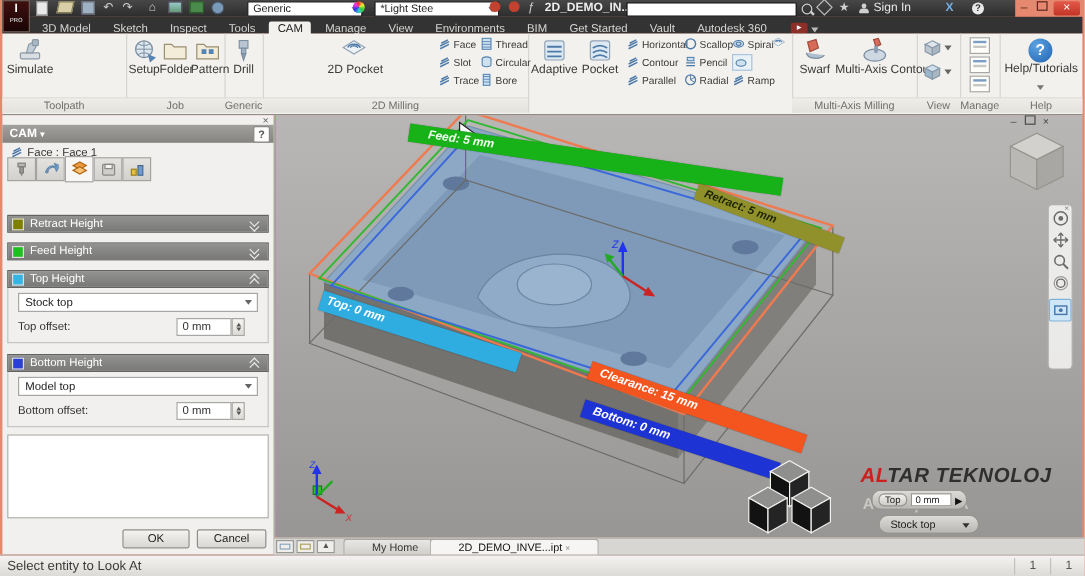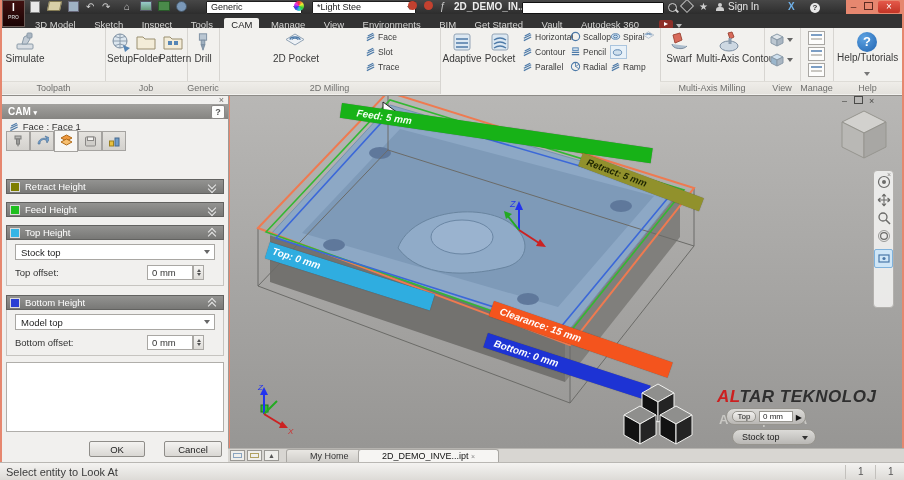--- a/index.html
+++ b/index.html
@@ -274,20 +274,34 @@
         <div class="sm"><svg width="11" height="11" viewBox="0 0 12 12">
               <use href="#opm"></use>
             </svg><span>Face</span></div>
         <div class="sm"><svg width="11" height="11" viewBox="0 0 12 12">
               <use href="#opm"></use>
             </svg><span>Slot</span></div>
         <div class="sm"><svg width="11" height="11" viewBox="0 0 12 12">
               <use href="#opm"></use>
             </svg><span>Trace</span></div>
       </div>
+      <div class="smcol" style="left:181px">
+        <div class="sm"><svg width="11" height="11" viewBox="0 0 12 12">
+              <rect x="2" y="1" width="8" height="10" fill="#cfe0ee" stroke="#5585b5"></rect>
+              <path d="M2,4 h8 M2,6.5 h8 M2,9 h8" stroke="#5585b5" stroke-width="0.8"></path>
+            </svg><span>Thread</span></div>
+        <div class="sm"><svg width="11" height="11" viewBox="0 0 12 12">
+              <ellipse cx="6" cy="3.5" rx="4" ry="2" fill="#cfe0ee" stroke="#5585b5"></ellipse>
+              <path d="M2,3.5 v5 a4,2 0 0 0 8,0 v-5" fill="#cfe0ee" stroke="#5585b5"></path>
+            </svg><span>Circular</span></div>
+        <div class="sm"><svg width="11" height="11" viewBox="0 0 12 12">
+              <rect x="3" y="1" width="6" height="10" fill="#cfe0ee" stroke="#5585b5"></rect>
+              <path d="M3,3 h6 M3,5.5 h6 M3,8 h6" stroke="#5585b5" stroke-width="0.8"></path>
+            </svg><span>Bore</span></div>
+      </div>
       <div class="glabel">2D Milling</div>
     </div>
 
     <div class="rgroup" style="left:438px;width:220px">
       <div class="bb" style="left:2px;width:40px">
         <svg width="22" height="22" viewBox="0 0 22 22">
             <rect x="3" y="3" width="16" height="16" rx="2" fill="#dce8f2" stroke="#93a4b5"></rect>
             <path d="M5,8 h12 M5,12 h12 M5,16 h12" stroke="#4d7aa8" stroke-width="1.6"></path>
           </svg>
         <span class="bl">Adaptive</span>
@@ -482,21 +496,21 @@
     <div class="secbody" style="top:214px;height:46px">
       <div class="psel" style="top:4px"><span>Model top</span><span class="carD"></span></div>
       <span class="plabel" style="top:27px">Bottom offset:</span>
       <div class="pinput" style="left:140px;top:25px">0 mm</div>
       <div class="spin" style="left:186px;top:25px">
           <i class="u"></i>
           <i class="d"></i>
         </div>
     </div>
     <div style="position:absolute;left:4px;top:266px;width:218px;height:70px;background:#fff;border:1px solid #b0aeaa;box-sizing:border-box"></div>
-    <div class="pbtn" style="left:87px;width:56px">OK</div>
+    <div class="pbtn" style="left:100px;width:56px">OK</div>
     <div class="pbtn" style="left:162px;width:58px">Cancel</div>
   </div>
 
   <div class="abs" id="viewport">
     <svg class="abs" style="left:0;top:0" width="672" height="352" viewBox="0 0 672 352">
 
       <g>
         <polygon points="40,139 335,239 335,286 40,186" fill="#73726f"></polygon>
         <polygon points="335,239 450,94 450,141 335,286" fill="#807f7c"></polygon>
         <polygon points="40,139 160,9 450,94 335,239" fill="#8da8c5" stroke="#7492b0" stroke-width="1"></polygon>

